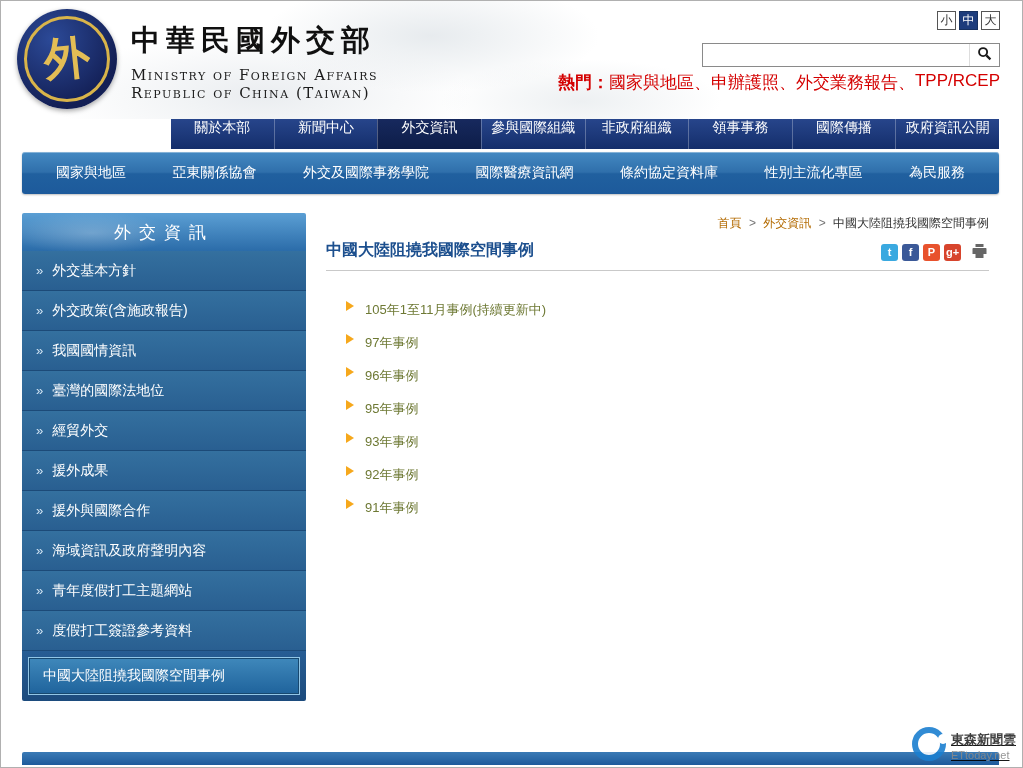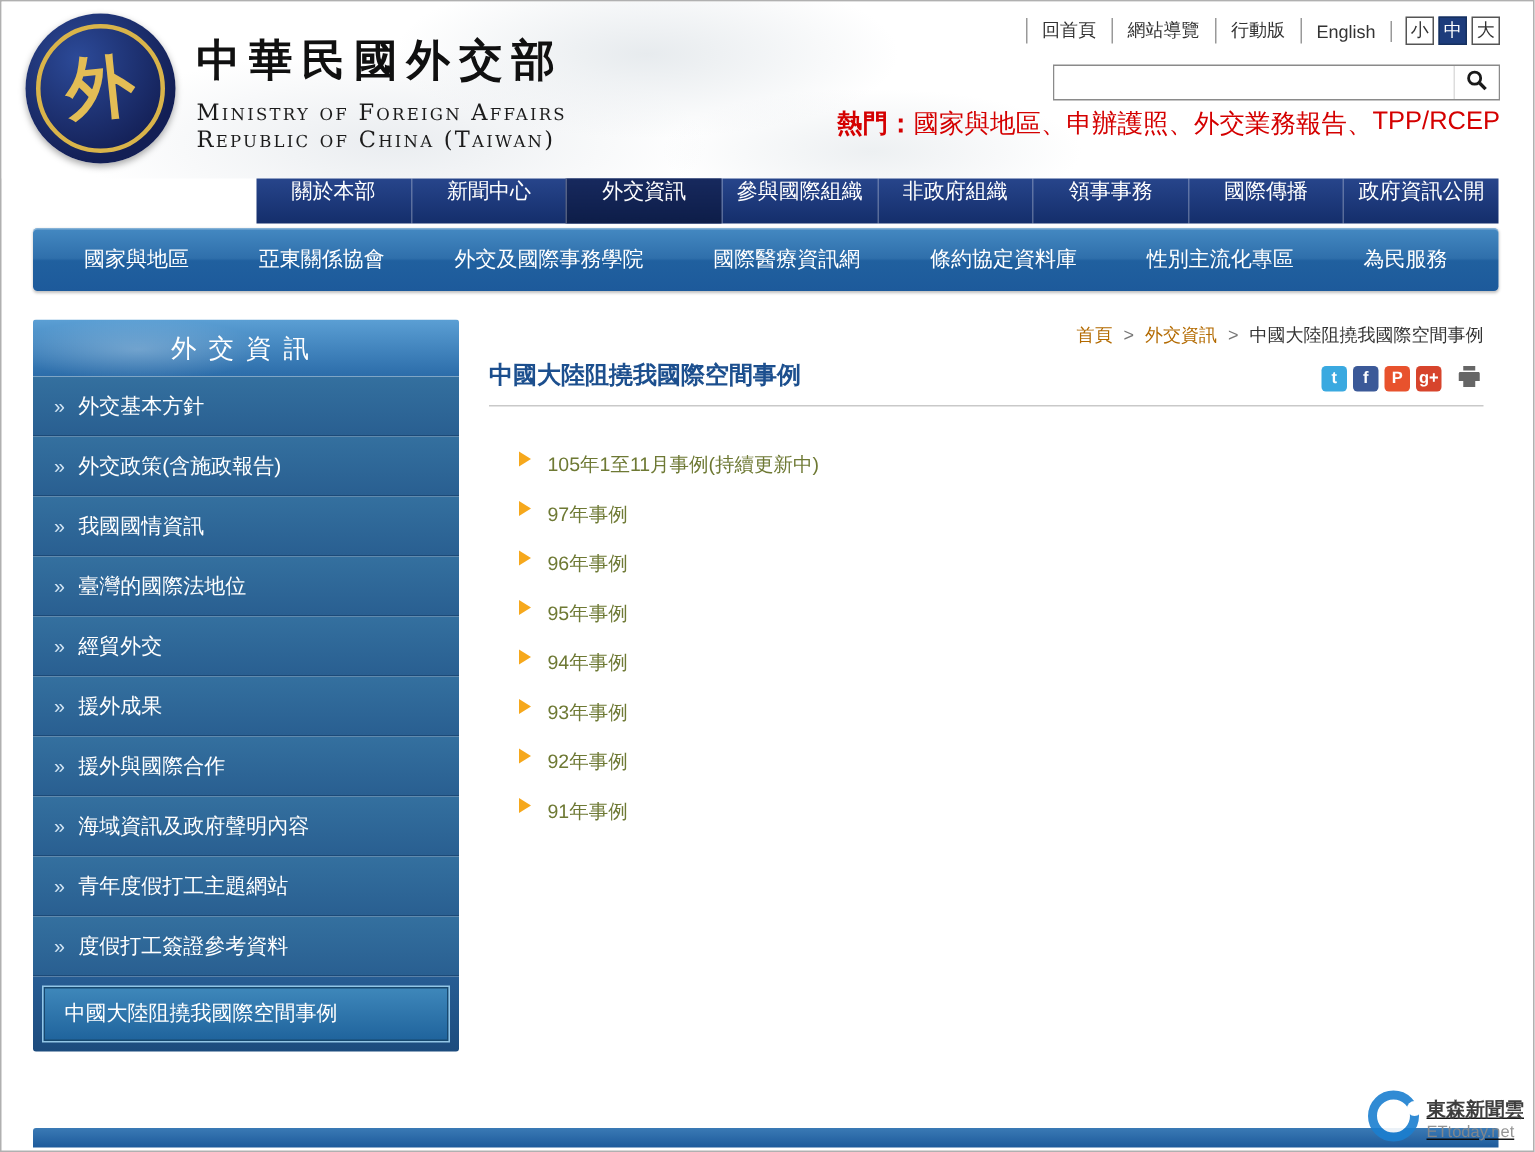--- a/index.html
+++ b/index.html
@@ -130,27 +130,20 @@
     </div>
     <div class="brand">
       <div class="brand-zh">中華民國外交部</div>
       <div class="brand-en">
         <div>Ministry of Foreign Affairs</div>
         <div>Republic of China (Taiwan)</div>
       </div>
     </div>
 
     <div class="util-row">
-      <div class="util-links">
-
-      <a class="util-link">回首頁</a>
-          <a class="util-link">網站導覽</a>
-          <a class="util-link">行動版</a>
-          <a class="util-link">English</a>
-        </div>
       <div class="fontsize">
 
       <span class="fs-btn">小</span>
           <span class="fs-btn active">中</span>
           <span class="fs-btn">大</span>
         </div>
     </div>
 
     <div class="searchbar">
       <input class="search-input" type="text" value="" style="">
@@ -328,24 +321,20 @@
         <div class="link-row">
           <span class="arrow"></span>
           <a class="year-link">96年事例</a>
         </div>
 
         <div class="link-row">
           <span class="arrow"></span>
           <a class="year-link">95年事例</a>
         </div>
 
-        <div class="link-row">
-          <span class="arrow"></span>
-          <a class="year-link">94年事例</a>
-        </div>
 
         <div class="link-row">
           <span class="arrow"></span>
           <a class="year-link">93年事例</a>
         </div>
 
         <div class="link-row">
           <span class="arrow"></span>
           <a class="year-link">92年事例</a>
         </div>

